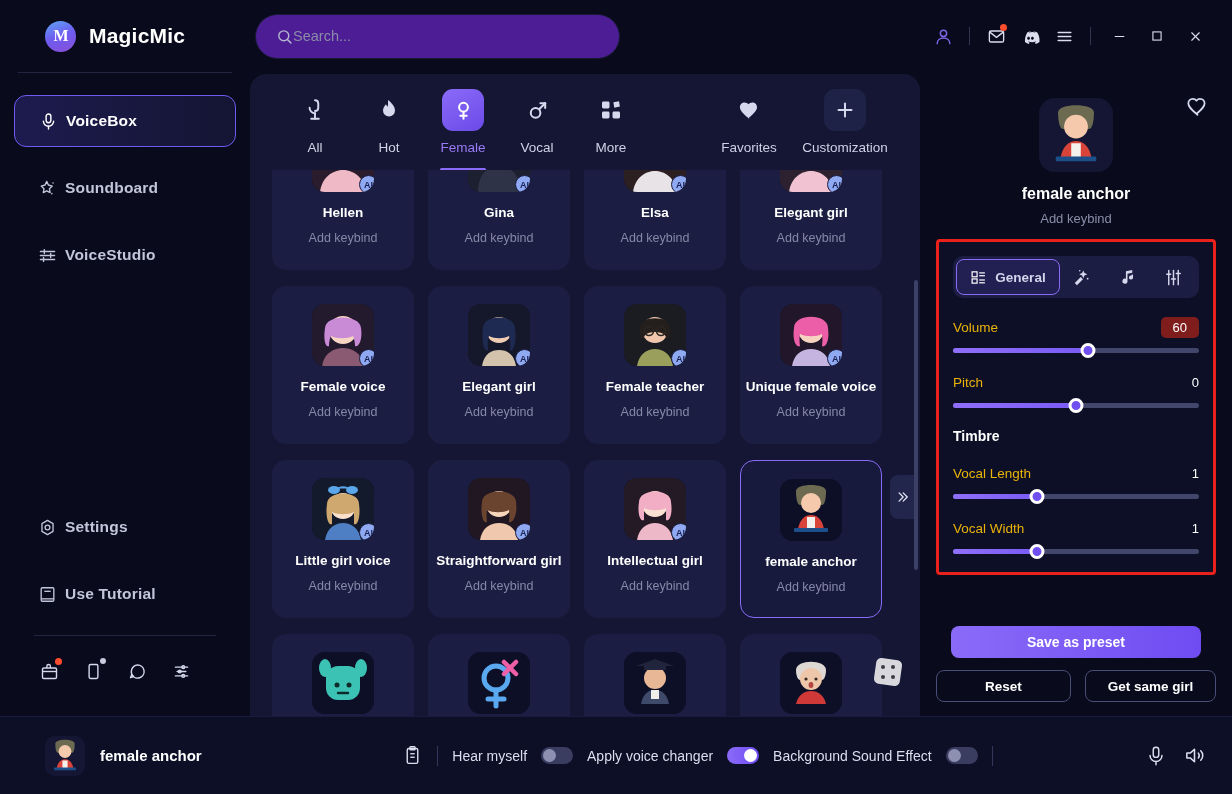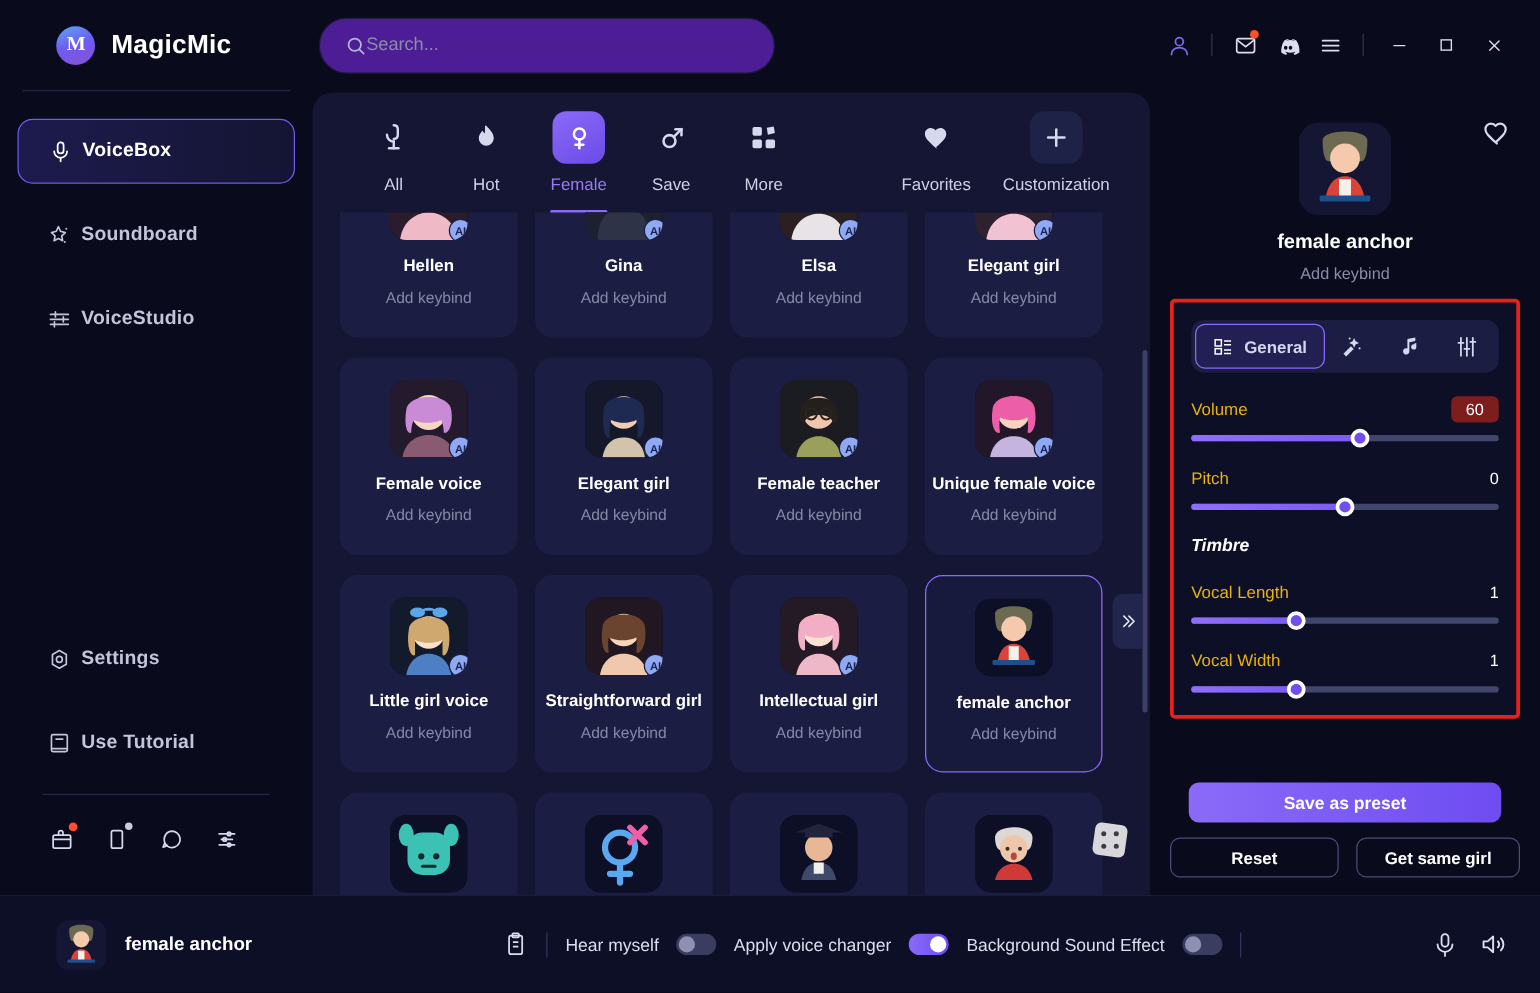--- a/index.html
+++ b/index.html
@@ -121,21 +121,21 @@
   .seg-item.active { background:#221f52; border:1px solid #8a6bf8; flex:0 0 104px;}
 
   .srow { margin-top:18px; }
   .srow-top { display:flex; align-items:center; justify-content:space-between; height:22px;}
   .srow-lbl { font-size:13.5px; color:#eab308; }
   .srow-val { font-size:13px; color:#ffffff; }
   .srow-val.box { background:#7f1d1d; border-radius:5px; padding:3px 12px; }
   .track { margin-top:10px; height:5px; border-radius:3px; background:#43466b; position:relative;}
   .fill { position:absolute; left:0; top:0; height:5px; border-radius:3px; background:linear-gradient(90deg,#8f6ff9,#7a5bf5); }
   .knob { position:absolute; top:-5px; width:15px; height:15px; border-radius:50%; background:#6f4ff0; border:3px solid #fff; transform:translateX(-50%); }
-  .timbre { margin-top:20px; font-size:14px; font-weight:bold; color:#ffffff;font-style:italic; }
+  .timbre { margin-top:20px; font-size:14px; font-weight:bold; color:#ffffff; }
 
   .rp-actions { margin-top:auto; padding-bottom:14px; }
   .btn-primary {
     height:32px; border-radius:8px; width:250px; margin:0 auto;
     background:linear-gradient(90deg,#8a6bf8,#6e4cf2);
     display:flex; align-items:center; justify-content:center;
     font-size:14px; font-weight:bold; color:#fff; cursor:pointer;
   }
   .btn-row { display:flex; gap:14px; margin-top:12px; justify-content:center;}
   .btn-ghost {
@@ -353,21 +353,21 @@
           </div>
           <div class="cat">
             <div class="cat-ico">
               <svg width="23" height="23" viewBox="0 0 24 24" fill="none" stroke="#d6d8ee" stroke-width="2.1" stroke-linecap="round">
                   <circle cx="10" cy="14.5" r="5"></circle>
                   <line x1="14" y1="10.5" x2="20" y2="4.5"></line>
                   <line x1="15" y1="4.5" x2="20" y2="4.5"></line>
                   <line x1="20" y1="4.5" x2="20" y2="9.5"></line>
                 </svg>
             </div>
-            <div class="cat-lbl">Save</div>
+            <div class="cat-lbl">Vocal</div>
           </div>
           <div class="cat">
             <div class="cat-ico">
               <svg width="24" height="24" viewBox="0 0 24 24" fill="#d6d8ee">
                   <rect x="3" y="3.5" width="7.5" height="7" rx="1.4"></rect>
                   <path d="M14.4 4.2l5.6-1 .9 5.2-5.6 1.4z"></path>
                   <rect x="3" y="13.5" width="7.5" height="7" rx="1.4"></rect>
                   <rect x="13.5" y="13.5" width="7.5" height="7" rx="1.4"></rect>
                 </svg>
             </div>

